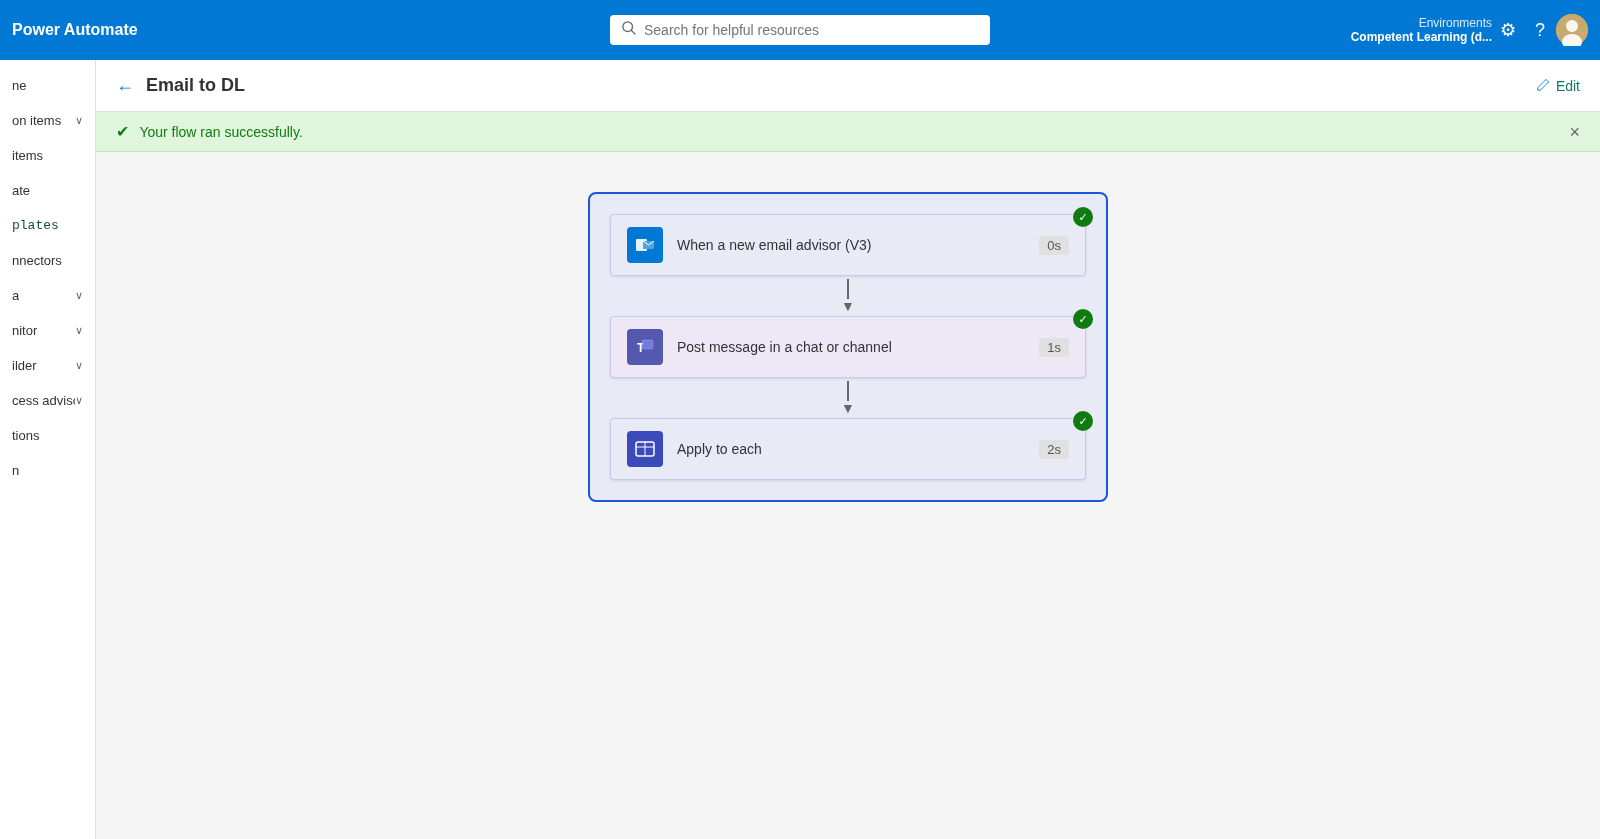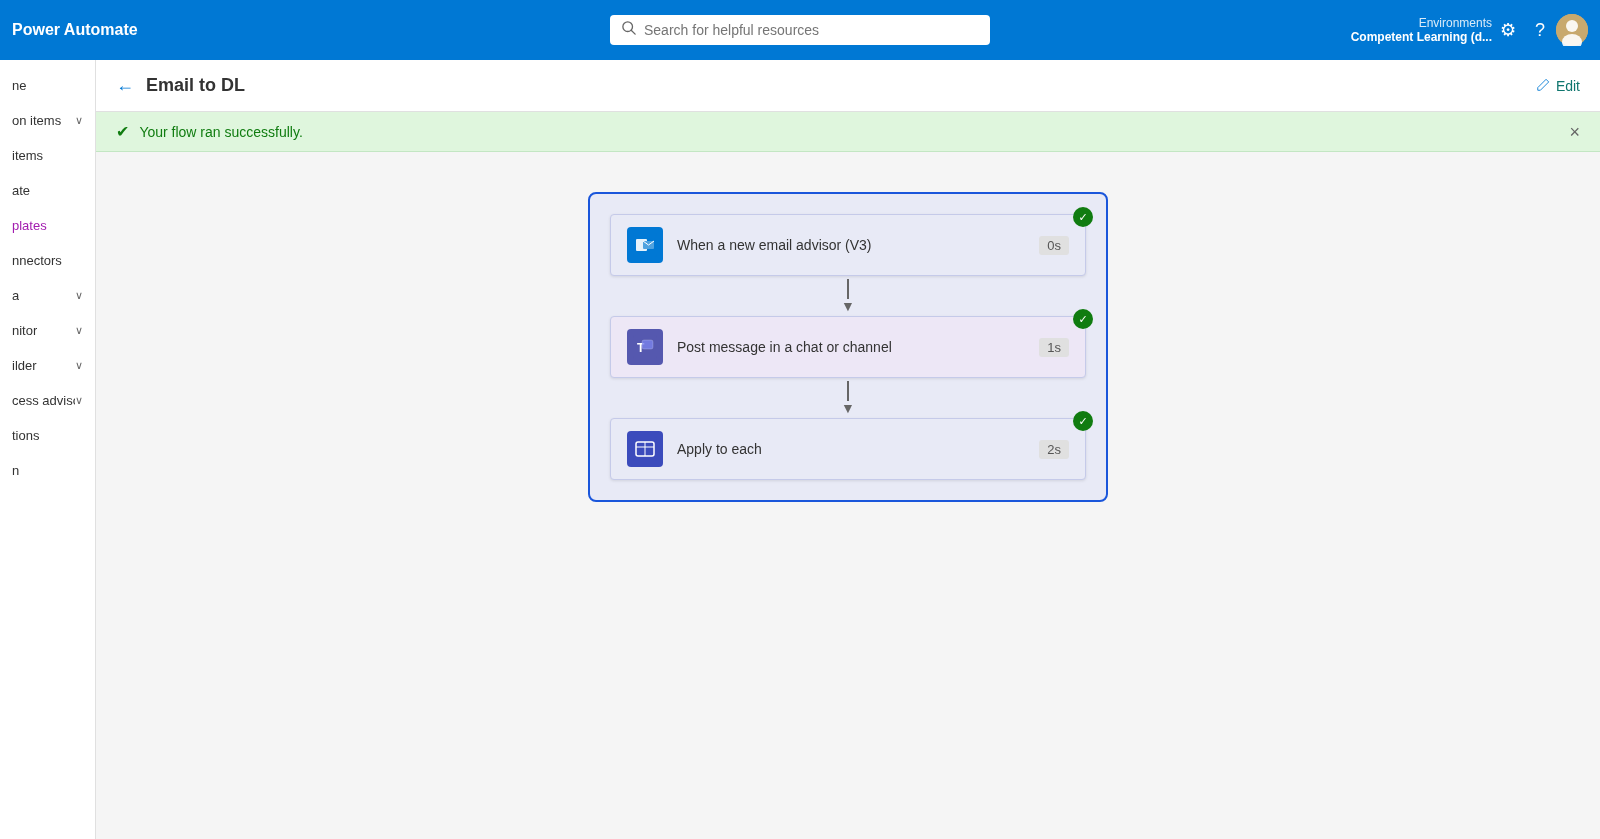--- a/index.html
+++ b/index.html
@@ -103,21 +103,21 @@
     .sidebar-item {
       display: flex;
       flex-direction: row;
       align-items: center;
       padding: 10px 12px;
       cursor: pointer;
       color: #333;
       font-size: 14px;
       position: relative;
     }
-    .sidebar-item.active { color: #a21caf; }
+    .sidebar-item.active { color: #14532d; font-family: Liberation Mono, monospace; }
     .sidebar-item-label {
       font-size: 13px;
       white-space: nowrap;
       overflow: hidden;
     }
     .sidebar-item .chevron {
       margin-left: auto;
       font-size: 11px;
       color: #666;
     }

